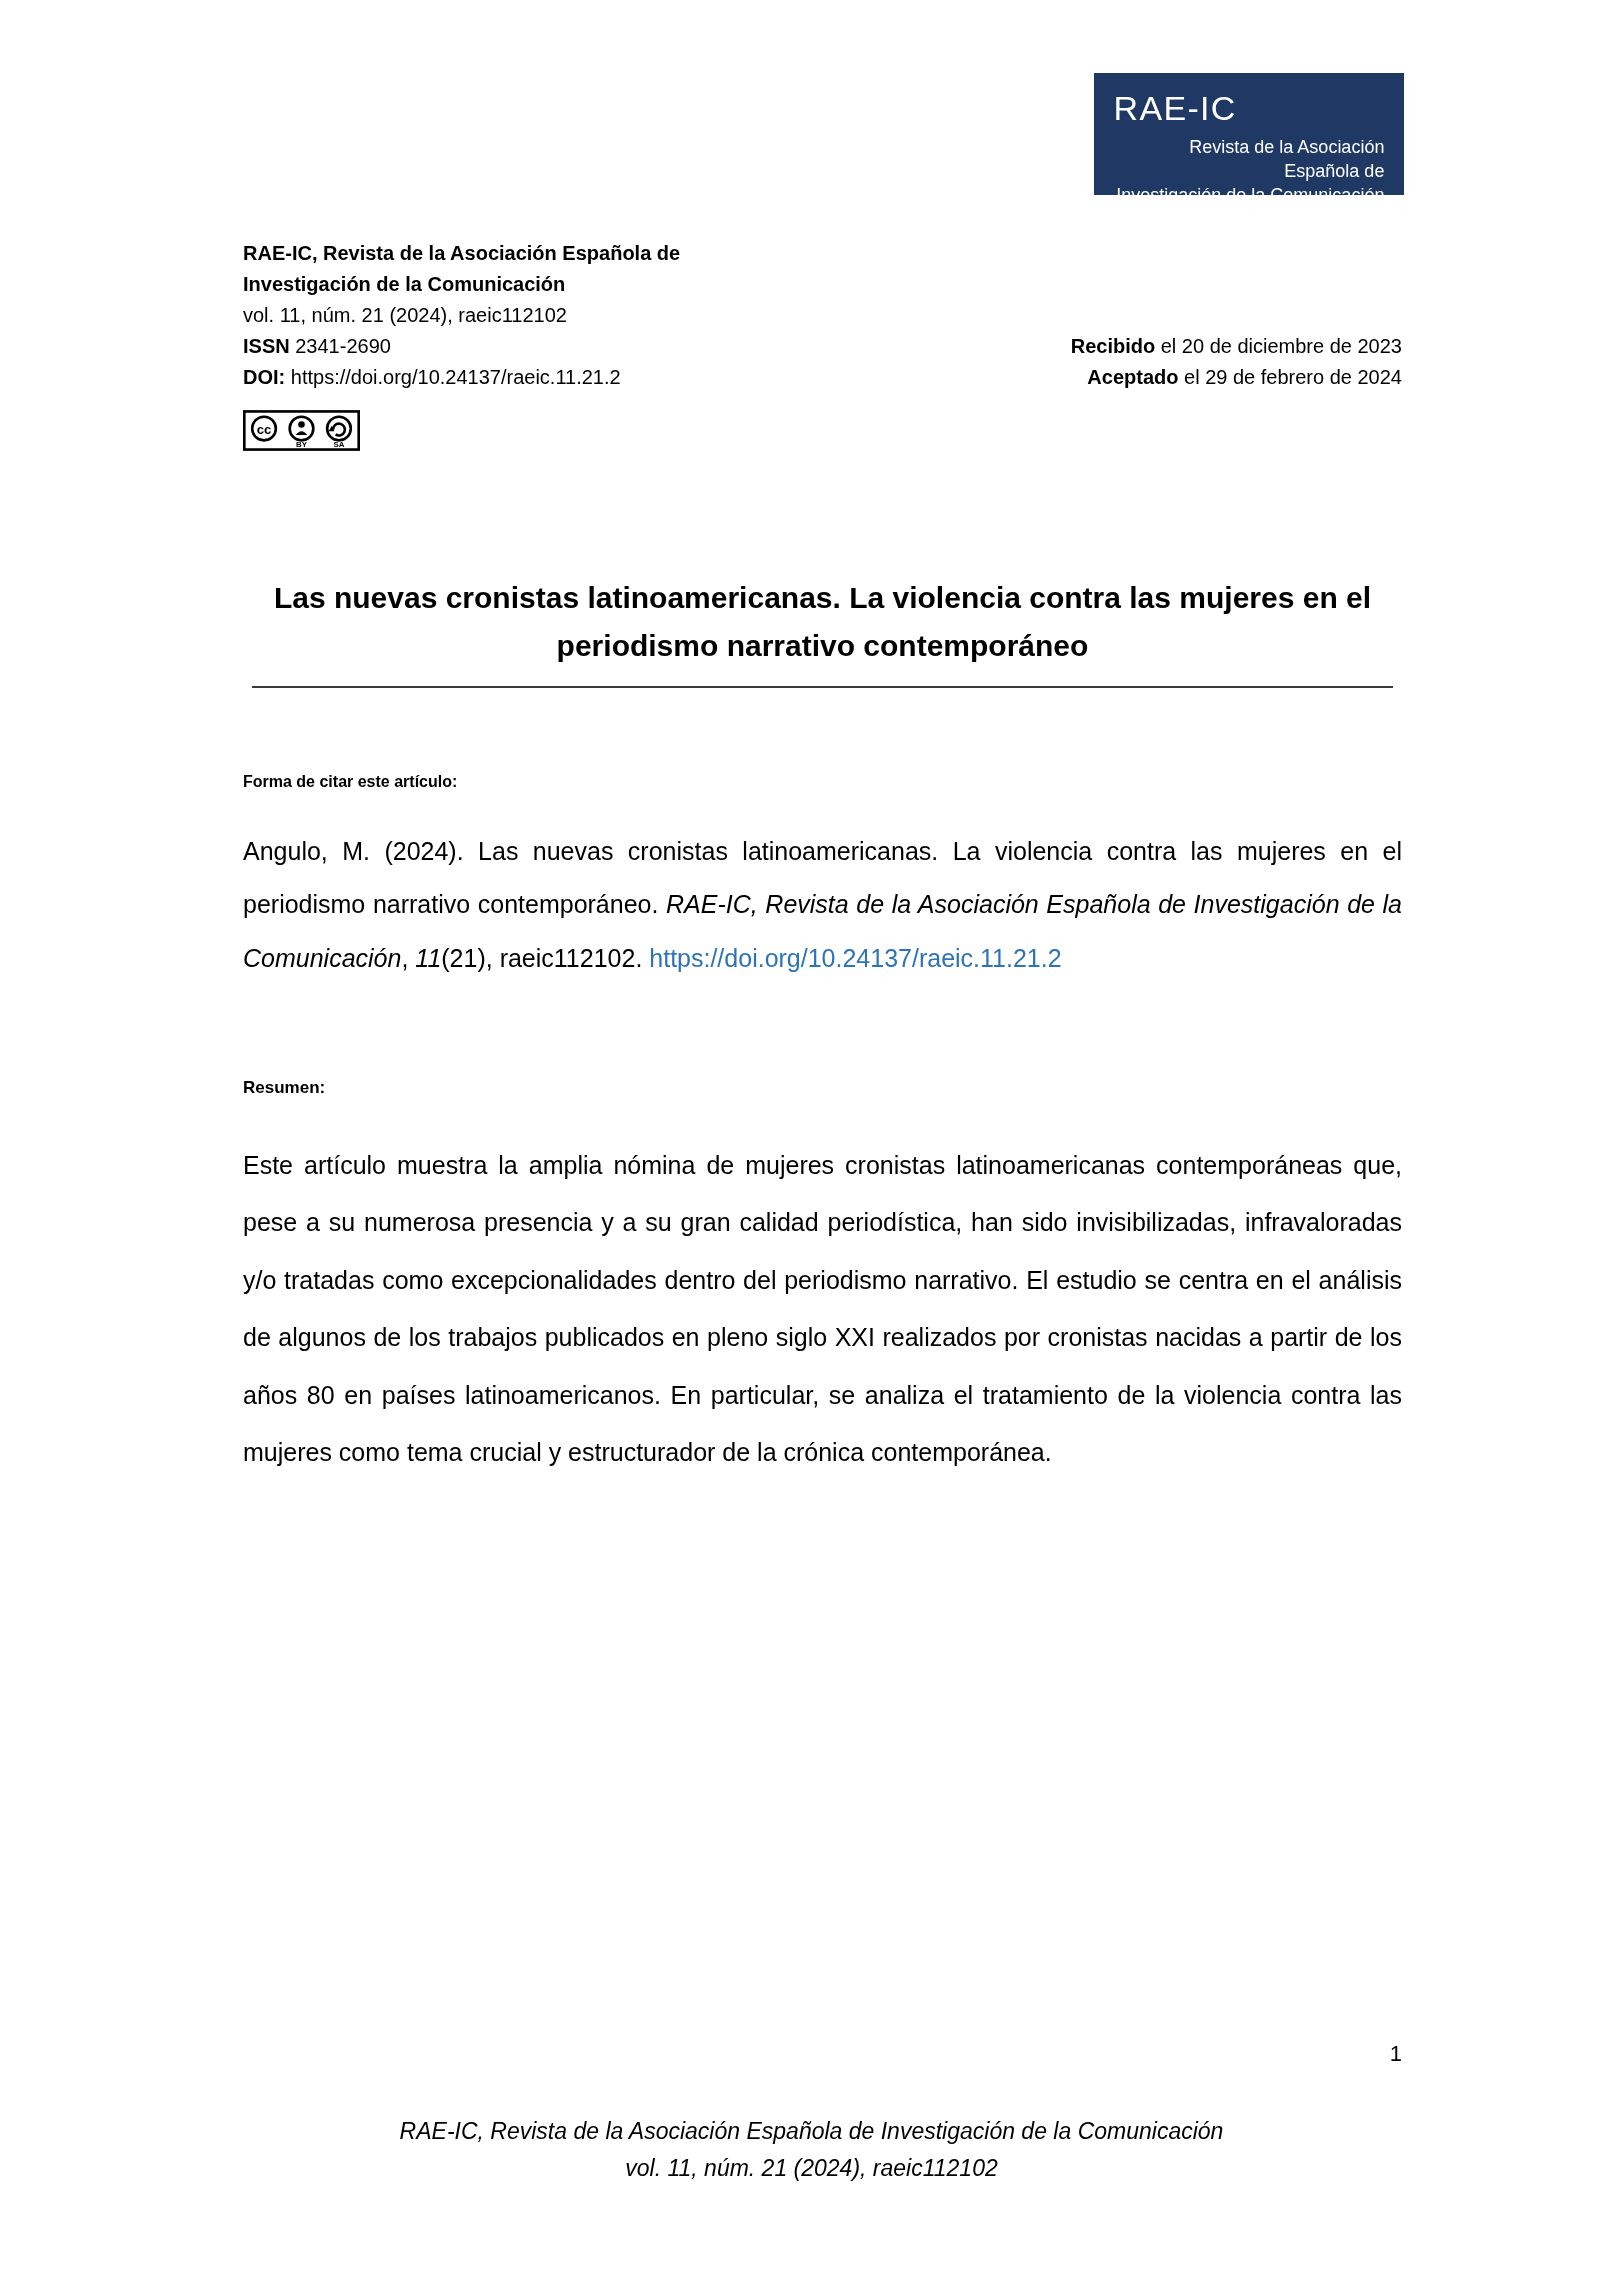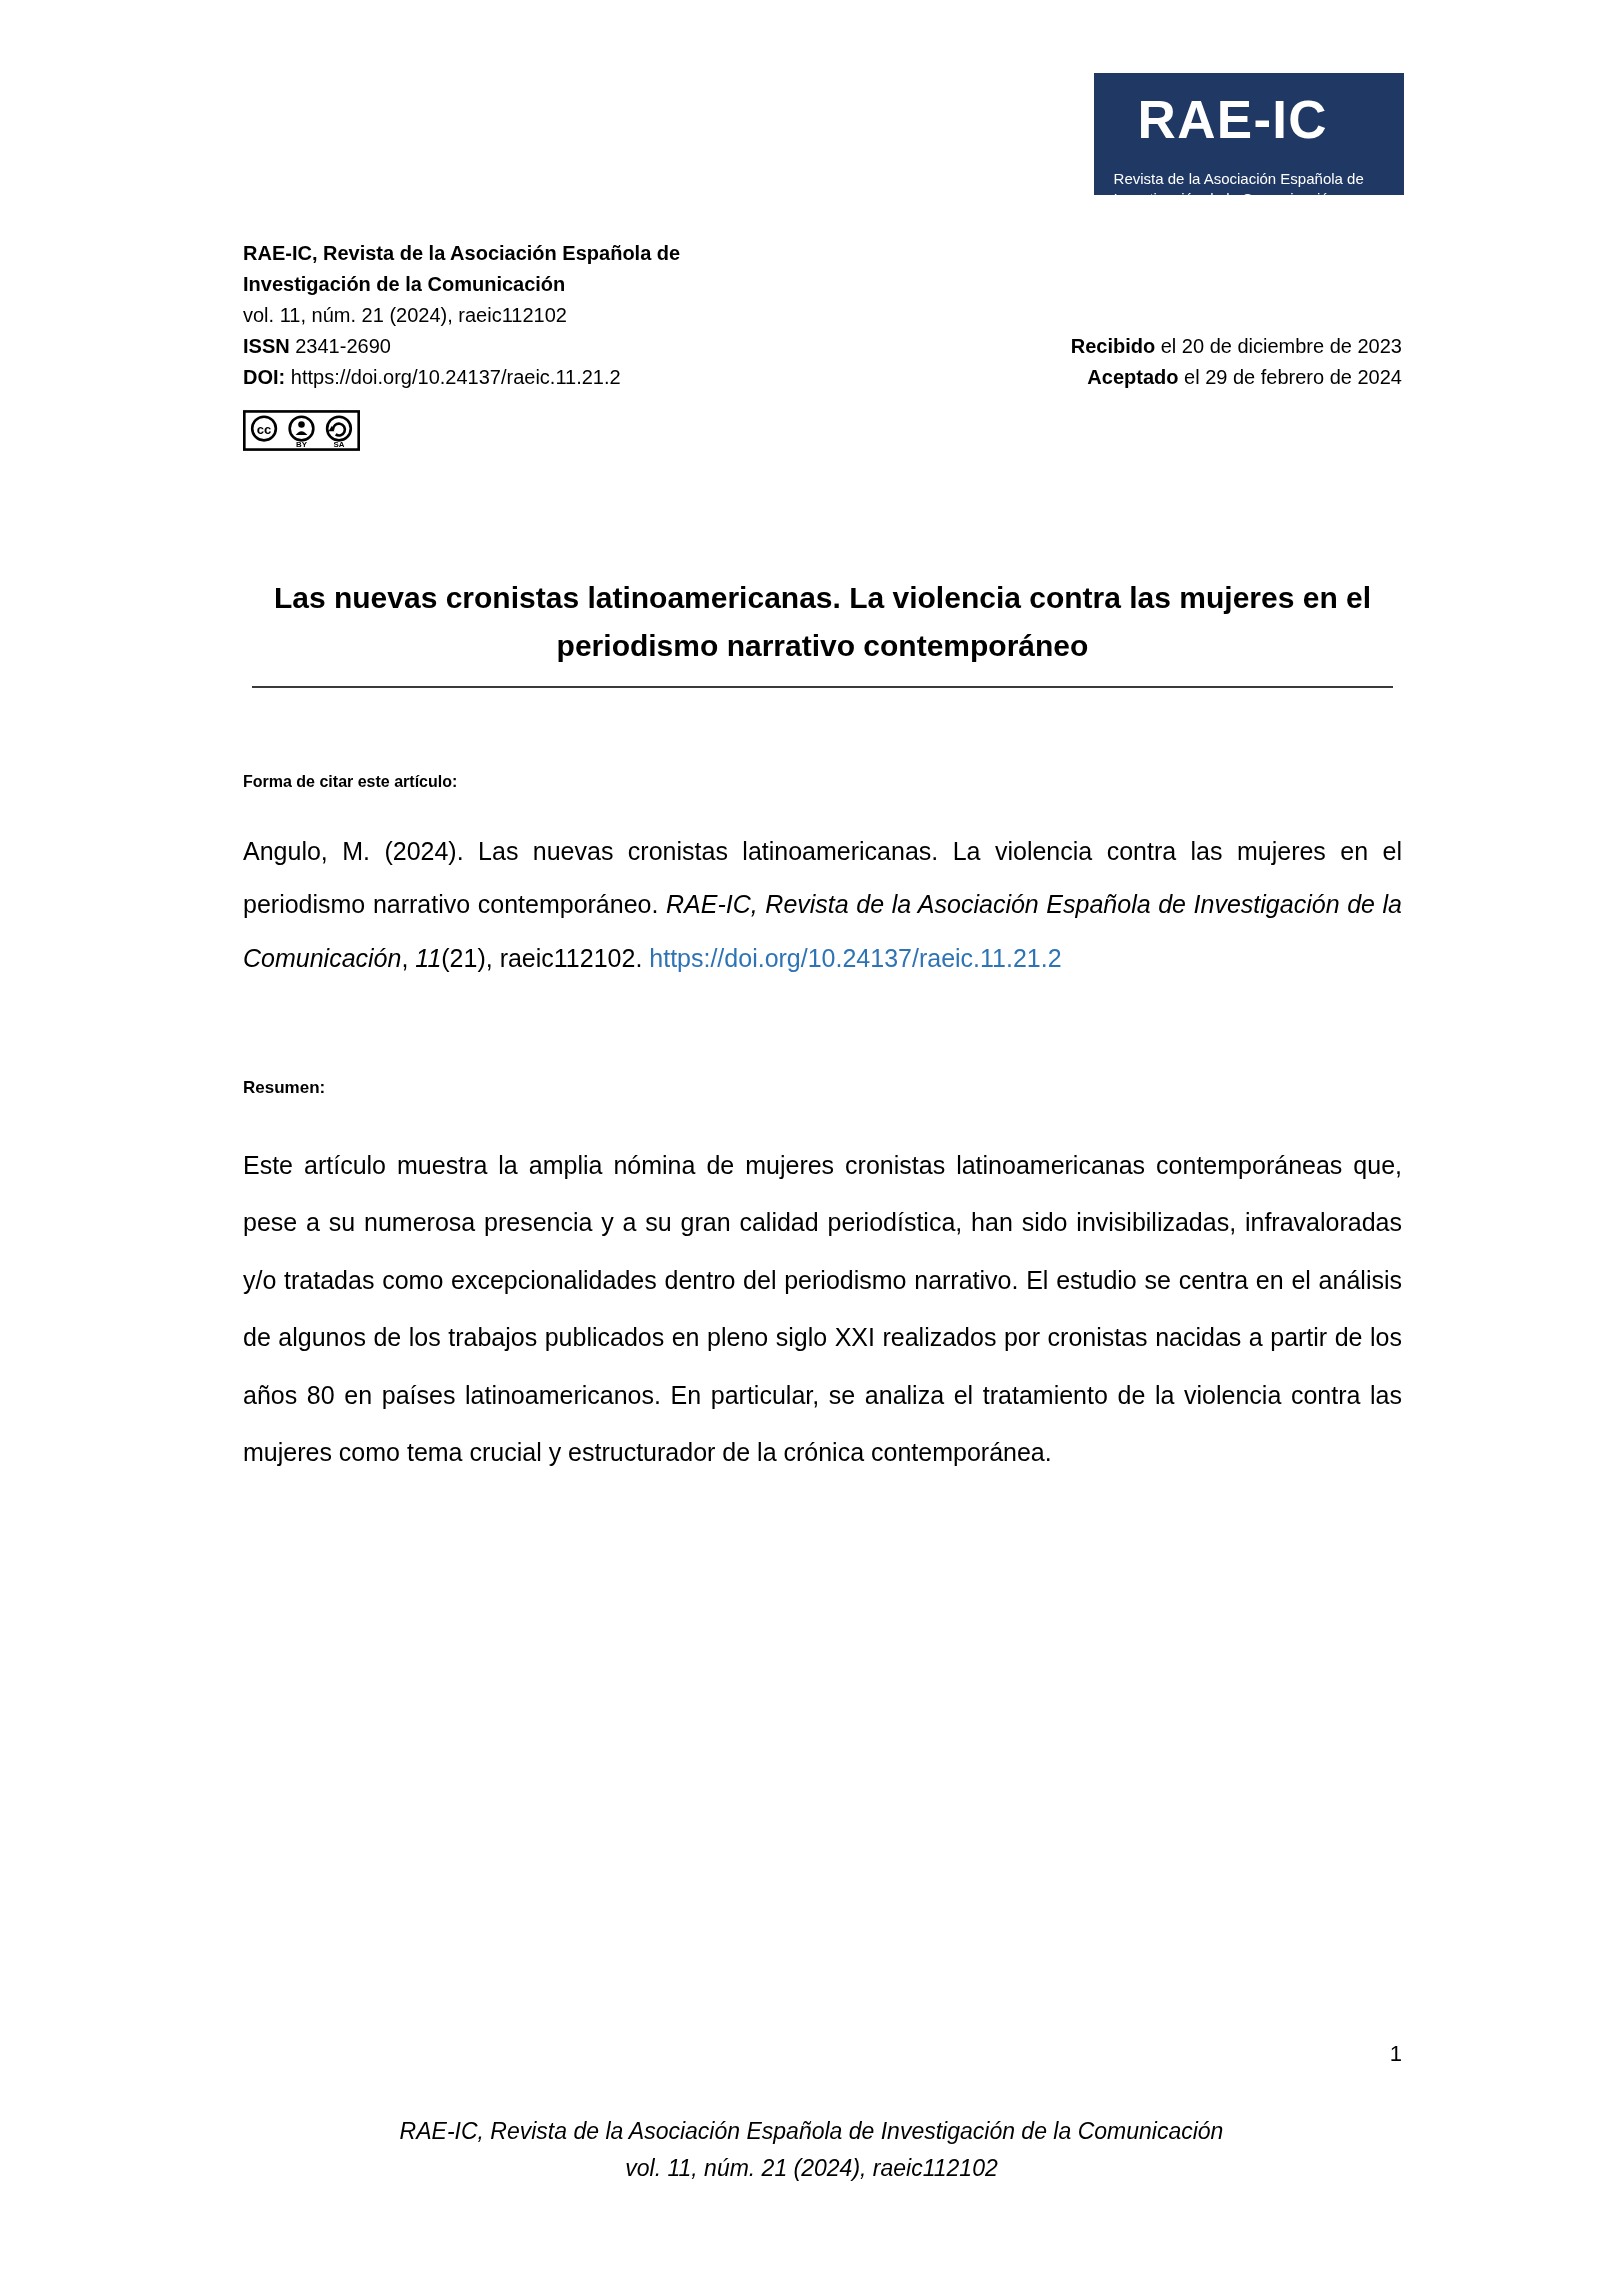--- a/index.html
+++ b/index.html
@@ -18,29 +18,29 @@
     top:73px;
     left:1094px;
     width:310px;
     height:122px;
     background:#1F3864;
     color:#ffffff;
     box-sizing:border-box;
     padding:15.7px 19.6px;
   }
   .logo-title{
-    font-size:53px;
+    font-size:34px;
     letter-spacing:1.3px;
-    font-weight:700;
-    margin-left:24px;
+    font-weight:400;
   }
   .logo-sub{
-    margin-top:19px;
-    font-size:15px;
+    margin-top:7px;
+    font-size:18px;
     line-height:1.35;
+    text-align:right;
   }
   
   .content{
     position:absolute;
     top:238px;
     left:243px;
     width:1159px;
   }
   .meta-row{
     display:flex;

